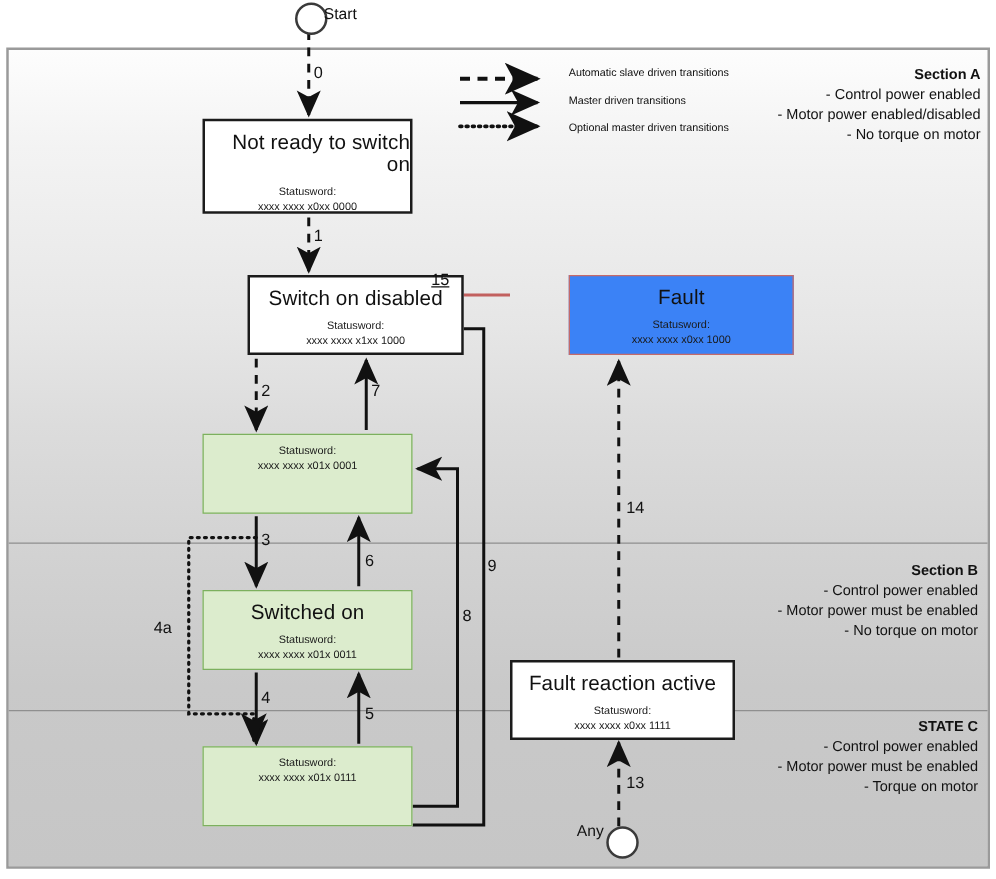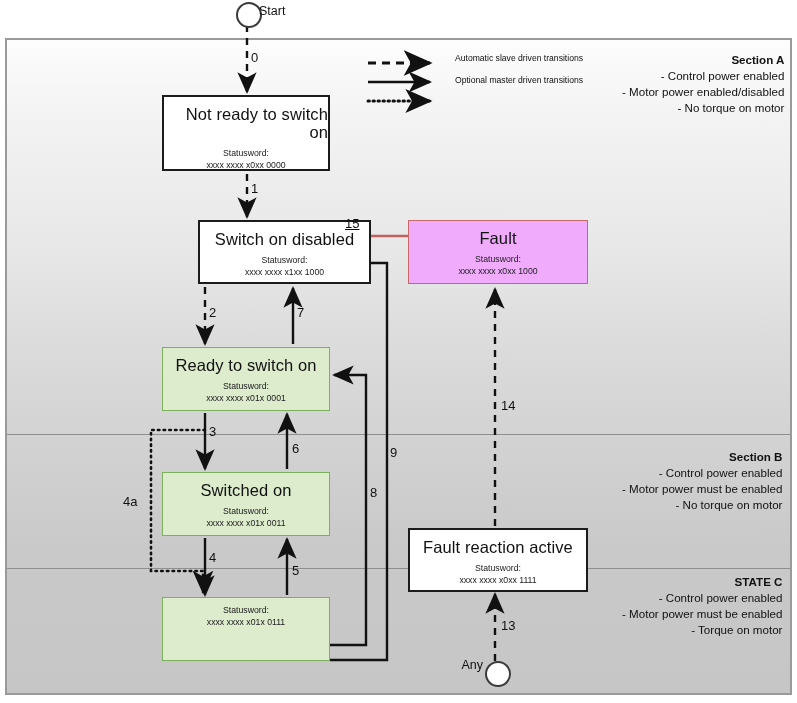--- a/index.html
+++ b/index.html
@@ -18,21 +18,21 @@
            border-top:1px solid #8f8f8f;}
 
   
   .state{position:absolute;box-sizing:border-box;text-align:center;
          display:flex;flex-direction:column;align-items:center;justify-content:flex-start;}
   .state .title{font-size:16.5px;color:#111;line-height:1.1;margin-top:8px;letter-spacing:.1px;}
   .state .sw{font-size:8.7px;color:#1a1a1a;line-height:1.35;margin-top:7px;}
   .state .swv{font-size:8.7px;color:#1a1a1a;line-height:1.35;}
   .st-white{background:#ffffff;border:2px solid #1b1b1b;}
   .st-green{background:#dceccd;border:1.6px solid #7cb05e;}
-  .st-red{background:#f0abfc;border:1.6px solid #c46a6a;}
+  .st-red{background:#3b82f6;border:1.6px solid #c46a6a;margin-left:47px;}
 
   
   .circ{position:absolute;border-radius:50%;background:#ffffff;border:2px solid #3a3a3a;}
   .circ-lbl{position:absolute;font-size:12.5px;color:#111;line-height:1.15;}
 
   
   .num{position:absolute;font-size:13px;color:#111;}
 
   
   .legend{position:absolute;left:365px;top:50px;width:250px;}
@@ -103,21 +103,20 @@
     <div class="swv">xxxx xxxx x0xx 0000</div>
   </div>
 
   <div class="state st-white" style="left:162px;top:220px;width:173px;height:64px;margin-left:36px;">
     <div class="title">Switch on disabled</div>
     <div class="sw">Statusword:</div>
     <div class="swv">xxxx xxxx x1xx 1000</div>
   </div>
 
   <div class="state st-green" style="left:162px;top:347px;width:168px;height:64px;">
-    <div class="title">Ready to switch on</div>
     <div class="sw">Statusword:</div>
     <div class="swv">xxxx xxxx x01x 0001</div>
   </div>
 
   <div class="state st-green" style="left:162px;top:472px;width:168px;height:64px;">
     <div class="title">Switched on</div>
     <div class="sw">Statusword:</div>
     <div class="swv">xxxx xxxx x01x 0011</div>
   </div>
 
@@ -158,20 +157,23 @@
   <div class="num" style="left:390px;top:445px;">9</div>
   <div class="num" style="left:501px;top:618px;">13</div>
   <div class="num" style="left:501px;top:398px;">14</div>
   <div class="num" style="left:345px;top:216px;text-decoration:underline;">15</div>
 
   <div class="legend">
     <div class="legend-row">
       <span class="txt">Automatic slave driven  transitions</span>
     </div>
     <div class="legend-row">
+      <span class="txt">Master driven transitions</span>
+    </div>
+    <div class="legend-row">
       <span class="txt">Optional master driven transitions</span>
     </div>
   </div>
 
   <div class="note" style="left:622px;top:52px;">
     <div class="hd">Section A</div>
     <div>- Control power enabled</div>
     <div>- Motor power enabled/disabled</div>
     <div>- No torque on motor</div>
   </div>

